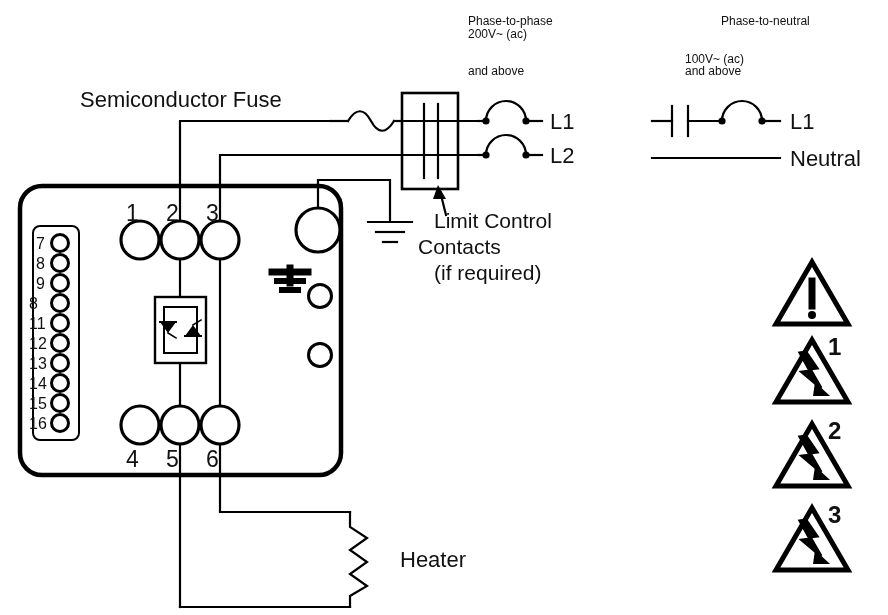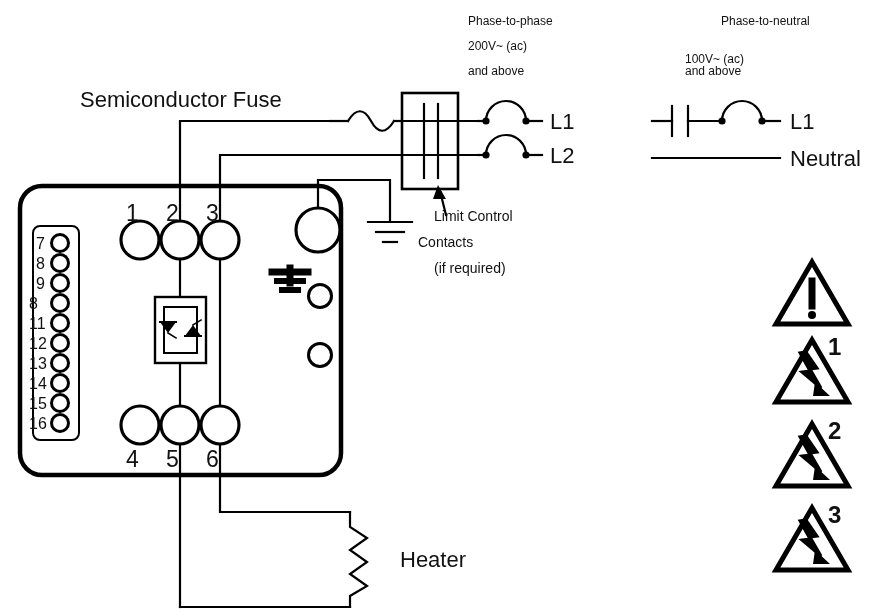--- a/index.html
+++ b/index.html
@@ -10,21 +10,21 @@
   }
   #diagram{position:absolute;left:0;top:0;width:888px;height:615px;}
   .lbl{
     position:absolute;
     font-family:"Liberation Sans", sans-serif;
     color:#111;
     white-space:pre;
     line-height:1.28;
   }
   .t20{font-size:12px;}
-  .t21{font-size:14px;}
+  .t21{font-size:21px;}
   .t22{font-size:22px;font-weight:400;}
   .num-big{font-size:23px;font-weight:400;}
   .num-sm{font-size:16px;}
   .tri-num{font-size:24px;font-weight:bold;}
 </style>
 </head>
 <body>
 
 <svg id="diagram" viewBox="0 0 888 615">
   <g fill="none" stroke="#000" stroke-width="2.2" stroke-linecap="square" stroke-linejoin="miter">
@@ -157,21 +157,21 @@
       <polygon points="806,520 817,536 810,537 821,556 802,540 810,539 800,521" fill="#000" stroke="#000" stroke-width="3" stroke-linejoin="miter"></polygon>
       <polygon points="815,550 830,564 813,564" fill="#000" stroke="none"></polygon>
     </g>
 
   </g>
 </svg>
 
 <div class="lbl t22" style="left:80px; top:86px;">Semiconductor Fuse</div>
 
 <div class="lbl t20" style="left:468px; top:14px;">Phase-to-phase</div>
-<div class="lbl t20" style="left:468px; top:39px;">200V~ (ac)</div>
+<div class="lbl t20" style="left:468px; top:27px;">200V~ (ac)</div>
 <div class="lbl t20" style="left:468px; top:64px;">and above</div>
 
 <div class="lbl t20" style="left:685px; top:14px;margin-left:36px;">Phase-to-neutral</div>
 <div class="lbl t20" style="left:685px; top:52px;">100V~ (ac)</div>
 <div class="lbl t20" style="left:685px; top:64px;">and above</div>
 
 <div class="lbl t22" style="left:550px; top:108px;">L1</div>
 <div class="lbl t22" style="left:550px; top:142px;">L2</div>
 <div class="lbl t22" style="left:790px; top:108px;">L1</div>
 <div class="lbl t22" style="left:790px; top:145px;">Neutral</div>

